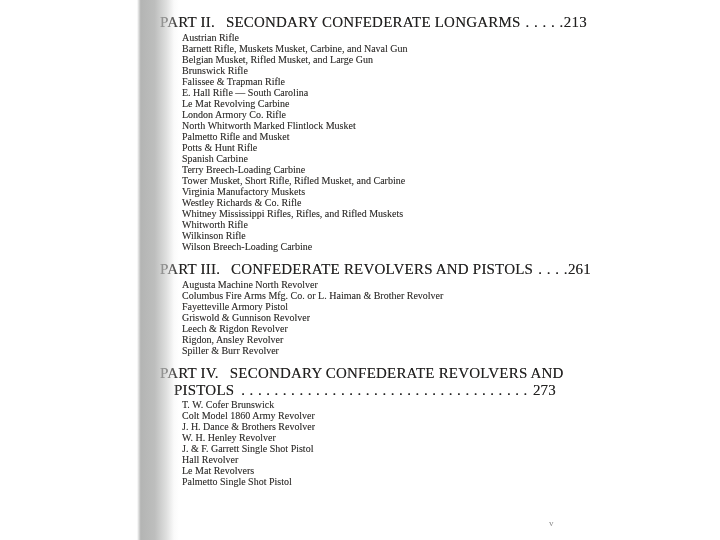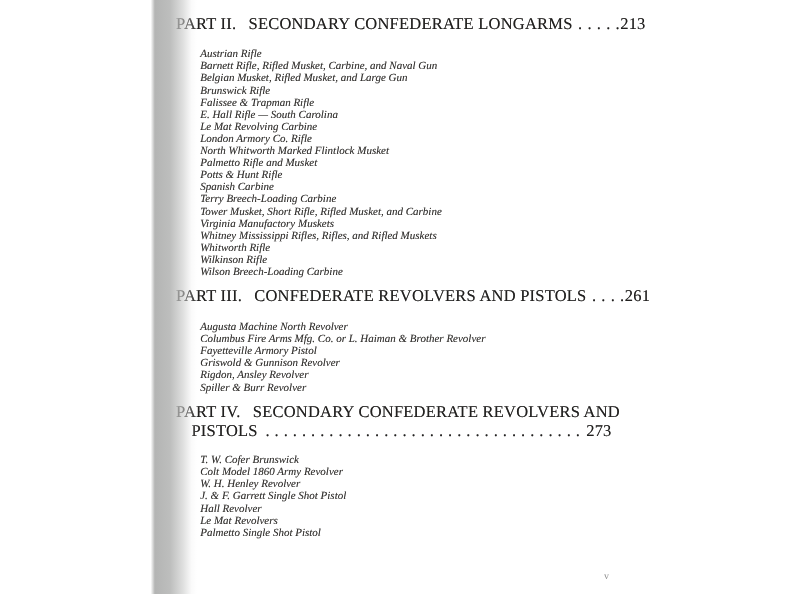--- a/index.html
+++ b/index.html
@@ -75,23 +75,22 @@
   }
   .heading-line2 .leader-long {
     flex: 1 1 auto;
     overflow: hidden;
     white-space: nowrap;
     margin: 0 2px 0 7px;
     letter-spacing: 0.4px;
   }
   .item-list {
     list-style: none;
-    margin: 13px 0 0 0;
+    margin: 1px 0 0 0;
     padding: 0 0 0 22px;
-    font-style: italic;
   }
   .item-list li {
     font-size: 10px;
     line-height: 11px;
     white-space: nowrap;
     color: #343230;
     text-shadow: 0 0 0.4px rgba(52,50,48,0.45);
   }
   .page-number {
     position: absolute;
@@ -109,69 +108,72 @@
 
   <div class="toc">
 
     <section class="toc-section">
       <h2 class="part-heading">
         <span class="part-label">PART II.</span><span class="title">SECONDARY CONFEDERATE LONGARMS</span><span class="leader">. . . . .</span><span class="pagenum">213</span>
       </h2>
       <ul class="item-list">
 
       <li>Austrian Rifle</li>
-          <li>Barnett Rifle, Rifled Musket, Carbine, and Naval Gun</li>
+          <li>Barnett Rifle, Muskets Musket, Carbine, and Naval Gun</li>
           <li>Belgian Musket, Rifled Musket, and Large Gun</li>
           <li>Brunswick Rifle</li>
           <li>Falissee &amp; Trapman Rifle</li>
           <li>E. Hall Rifle — South Carolina</li>
           <li>Le Mat Revolving Carbine</li>
           <li>London Armory Co. Rifle</li>
           <li>North Whitworth Marked Flintlock Musket</li>
           <li>Palmetto Rifle and Musket</li>
           <li>Potts &amp; Hunt Rifle</li>
           <li>Spanish Carbine</li>
           <li>Terry Breech-Loading Carbine</li>
           <li>Tower Musket, Short Rifle, Rifled Musket, and Carbine</li>
           <li>Virginia Manufactory Muskets</li>
+          <li>Westley Richards &amp; Co. Rifle</li>
           <li>Whitney Mississippi Rifles, Rifles, and Rifled Muskets</li>
           <li>Whitworth Rifle</li>
           <li>Wilkinson Rifle</li>
           <li>Wilson Breech-Loading Carbine</li>
         </ul>
     </section>
 
     <section class="toc-section">
       <h2 class="part-heading">
         <span class="part-label">PART III.</span><span class="title">CONFEDERATE REVOLVERS AND PISTOLS</span><span class="leader">. . . .</span><span class="pagenum">261</span>
       </h2>
       <ul class="item-list">
 
       <li>Augusta Machine North Revolver</li>
           <li>Columbus Fire Arms Mfg. Co. or L. Haiman &amp; Brother Revolver</li>
           <li>Fayetteville Armory Pistol</li>
           <li>Griswold &amp; Gunnison Revolver</li>
+          <li>Leech &amp; Rigdon Revolver</li>
           <li>Rigdon, Ansley Revolver</li>
           <li>Spiller &amp; Burr Revolver</li>
         </ul>
     </section>
 
     <section class="toc-section">
       <h2 class="part-heading">
         <span class="part-label">PART IV.</span><span class="title">SECONDARY CONFEDERATE REVOLVERS AND</span>
       </h2>
       <div class="heading-line2">
         <span class="title2">PISTOLS</span>
         <span class="leader-long">. . . . . . . . . . . . . . . . . . . . . . . . . . . . . . . . . . . . . . . . . . . . . . . . . .</span>
         <span class="pagenum">273</span>
       </div>
       <ul class="item-list">
 
       <li>T. W. Cofer Brunswick</li>
           <li>Colt Model 1860 Army Revolver</li>
+          <li>J. H. Dance &amp; Brothers Revolver</li>
           <li>W. H. Henley Revolver</li>
           <li>J. &amp; F. Garrett Single Shot Pistol</li>
           <li>Hall Revolver</li>
           <li>Le Mat Revolvers</li>
           <li>Palmetto Single Shot Pistol</li>
         </ul>
     </section>
 
   </div>
 

